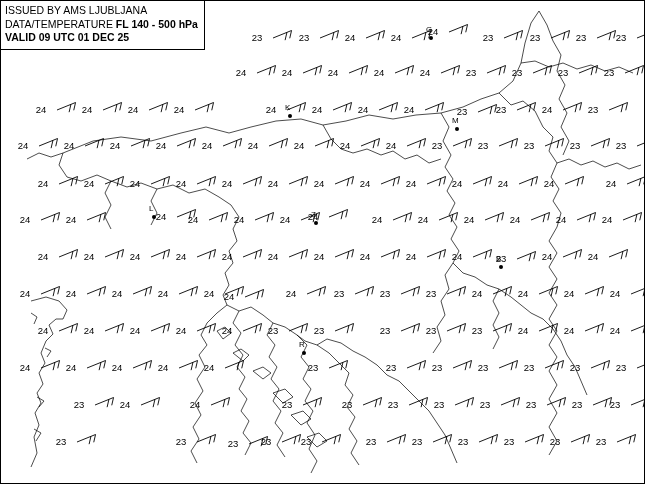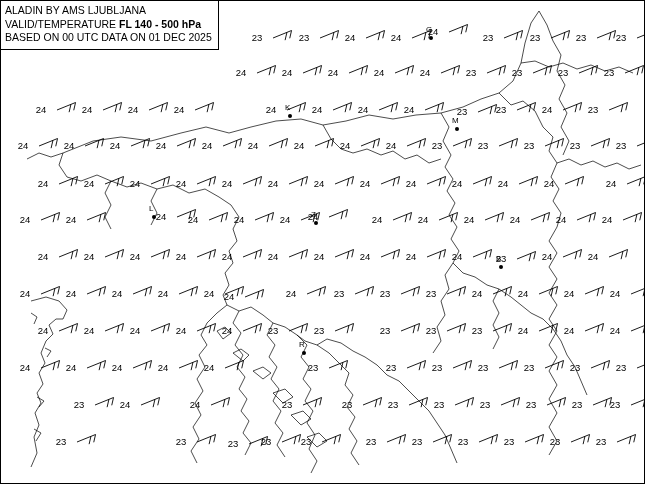--- a/index.html
+++ b/index.html
@@ -1010,19 +1010,19 @@
       <div class="city-label" style="left: 310px; top: 209px;">Z</div>
       <div class="city-dot" style="left: 500px; top: 266px;"></div>
       <div class="city-label" style="left: 495px; top: 253px;">B</div>
       <div class="city-dot" style="left: 303px; top: 352px;"></div>
       <div class="city-label" style="left: 298px; top: 339px;">R</div>
       <div class="city-dot" style="left: 430px; top: 37px;"></div>
       <div class="city-label" style="left: 425px; top: 24px;">G</div>
     </div>
 
   <div class="legend-box">
-    <div>ALADIN BY AMS LJUBLJANA</div>
-    <div><span>VALID/TEMPERATURE </span><span class="bold">FL 140 - 500 hPa</span></div>
-    <div>BASED ON 00 UTC DATA ON 01 DEC 2025</div>
+    <div>ISSUED BY AMS LJUBLJANA</div>
+    <div><span>DATA/TEMPERATURE </span><span class="bold">FL 140 - 500 hPa</span></div>
+    <div class="bold">VALID 09 UTC 01 DEC 25</div>
   </div>
 
 
 </div>
 
 </body></html>

